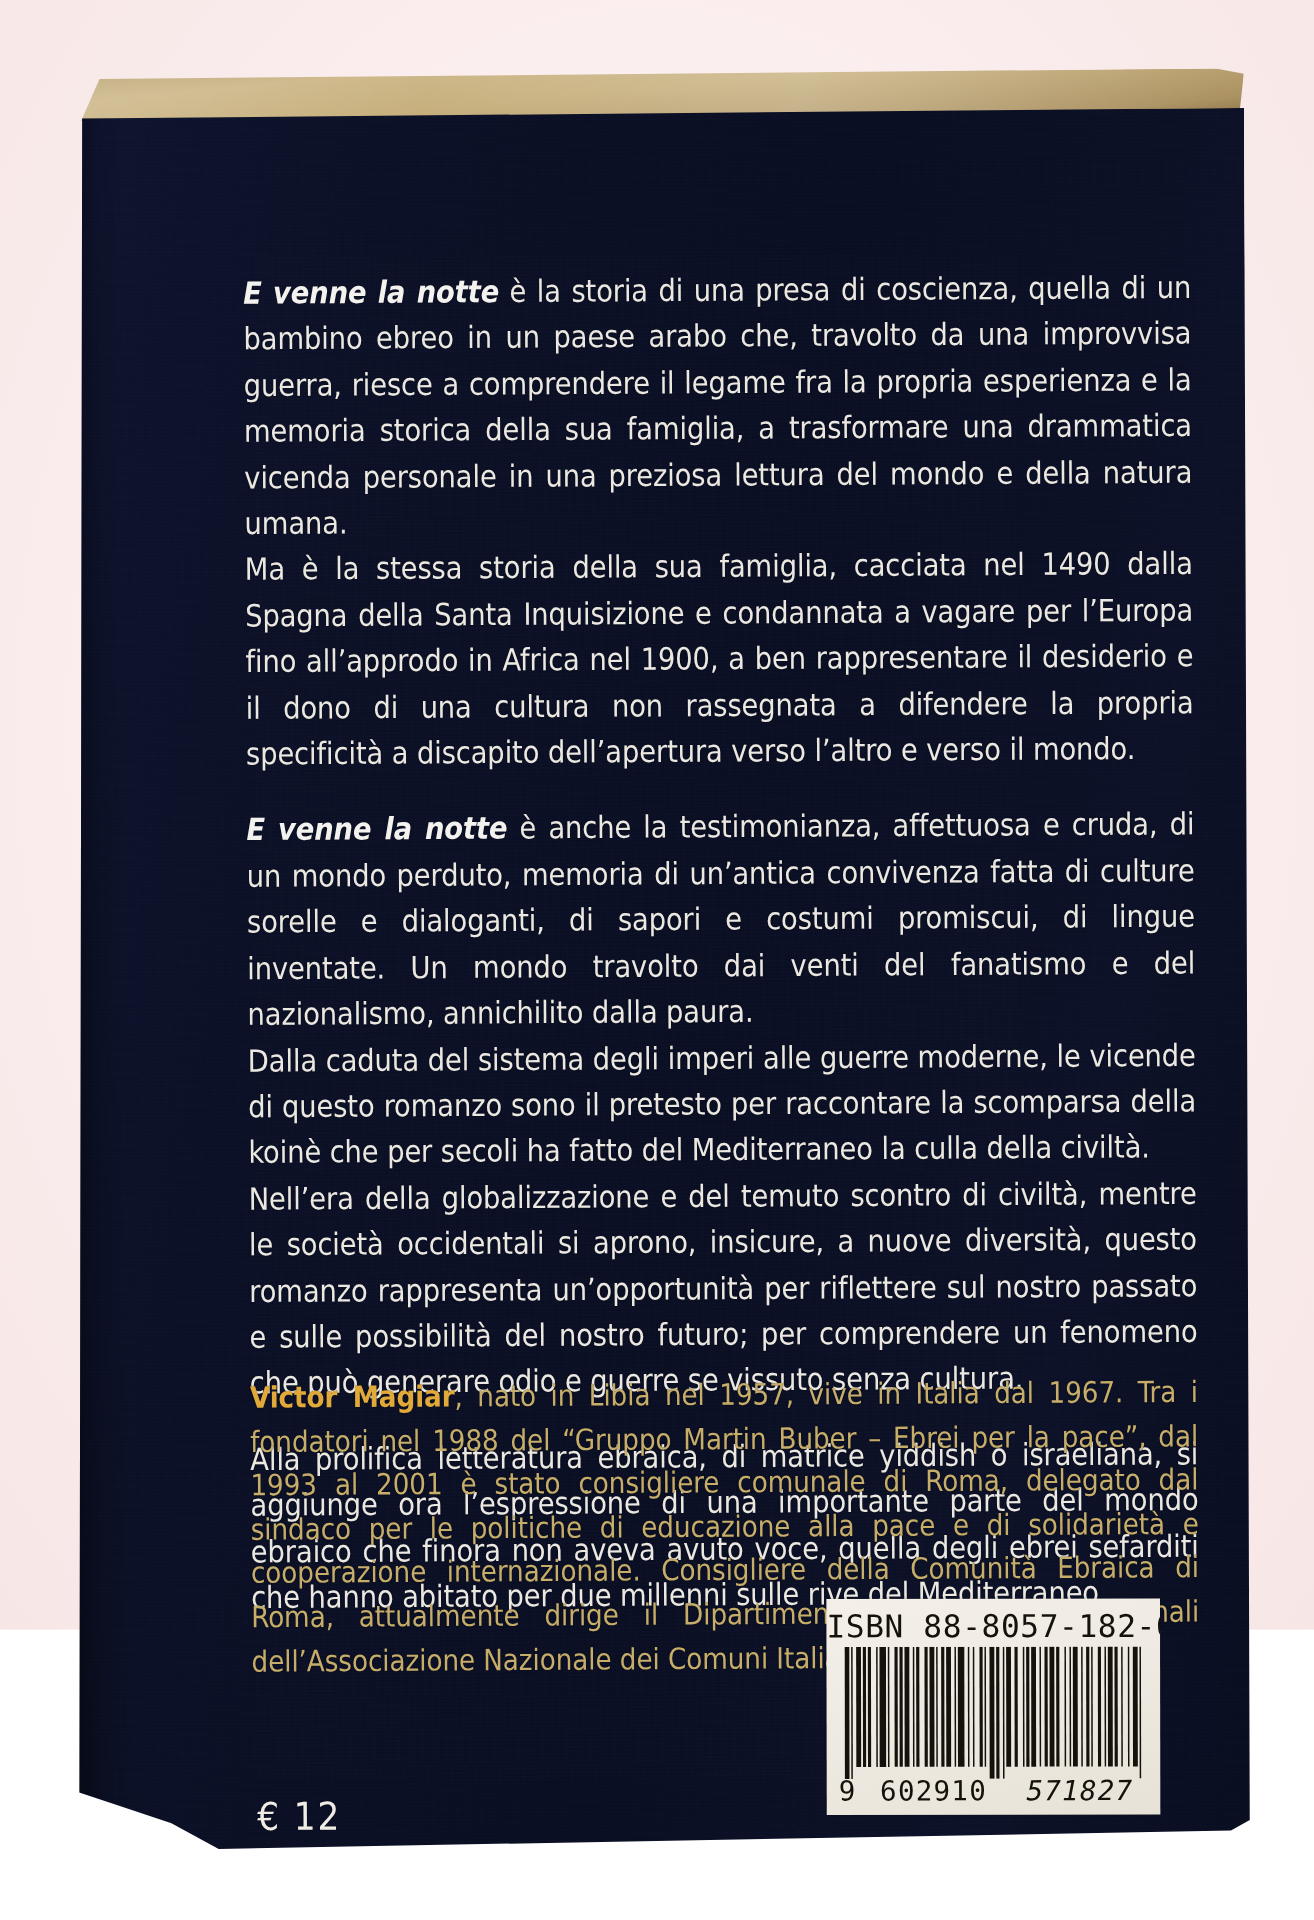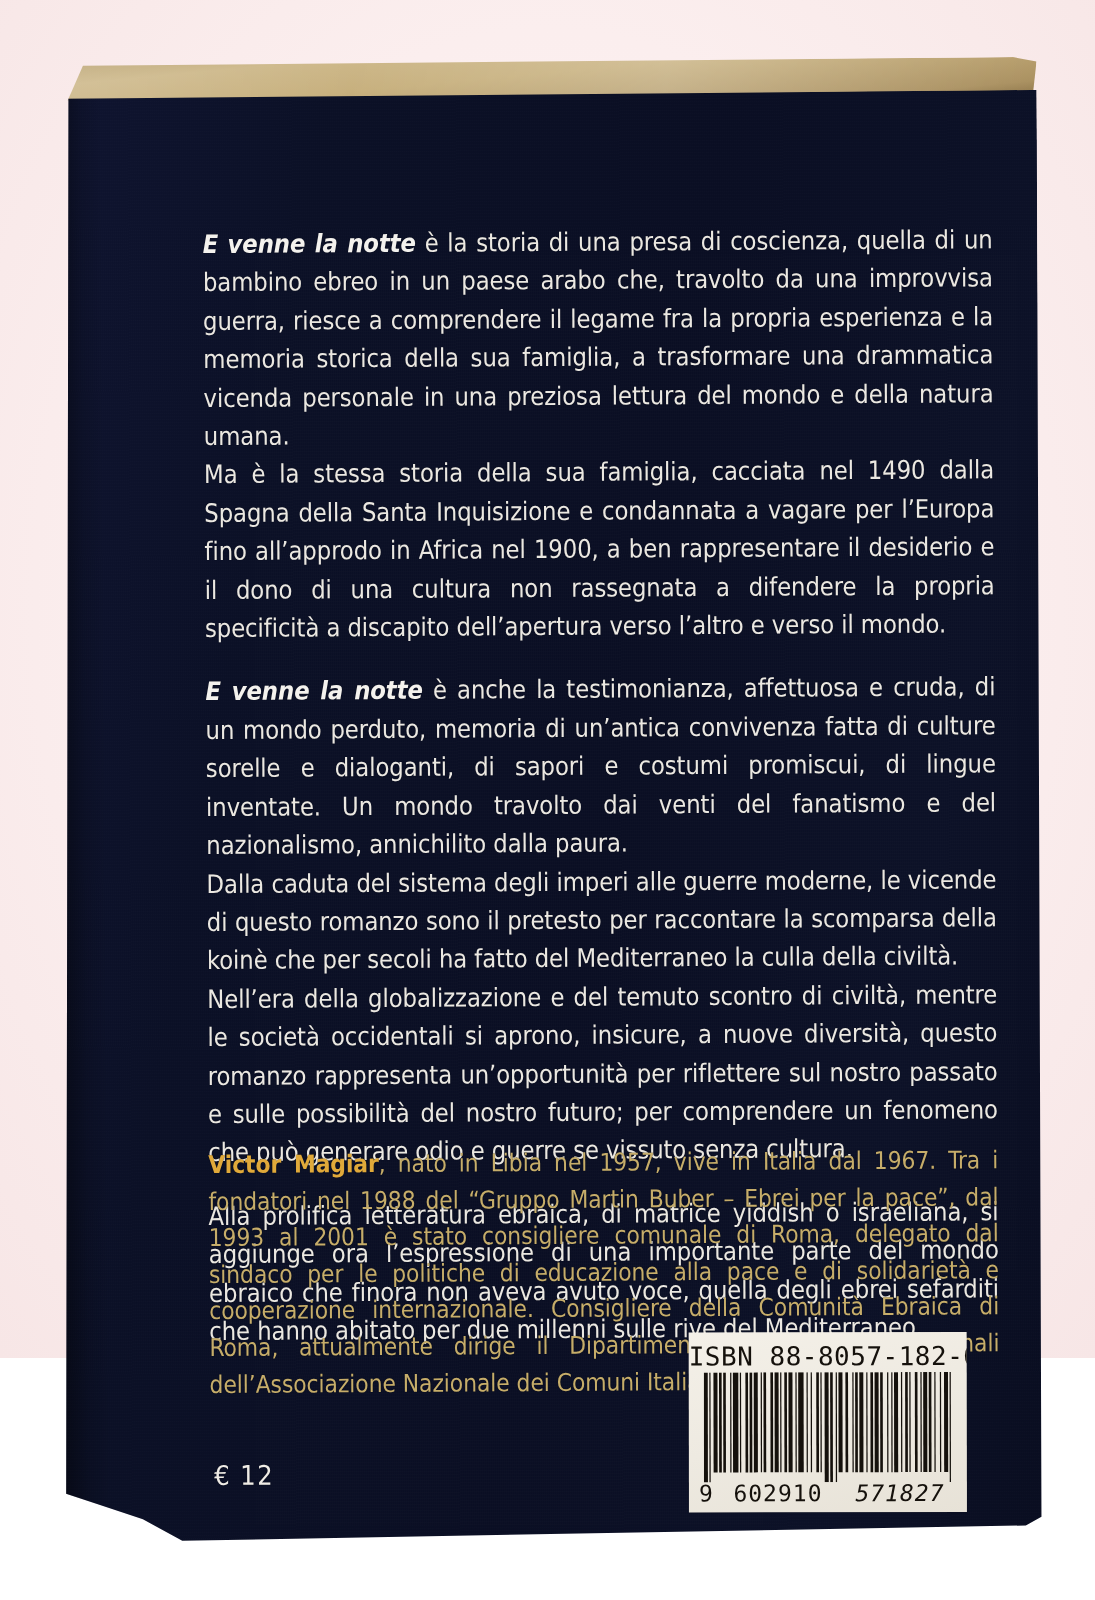--- a/index.html
+++ b/index.html
@@ -128,23 +128,23 @@
   }
   p.bio-text .author {
     font-weight: 700;
     color: #e0a93a;
   }
 
   
   .price {
     position: absolute;
     left: 150px;
-    top: 1365px;
+    top: 1400px;
     color: #efece6;
-    font-size: 27px;
+    font-size: 32px;
     letter-spacing: 1.5px;
     text-shadow: 0 0 1px rgba(0,0,0,0.6);
     text-align: center;
   }
 
   
   .barcode-box {
     position: absolute;
     left: 625px;
     top: 1241px;

